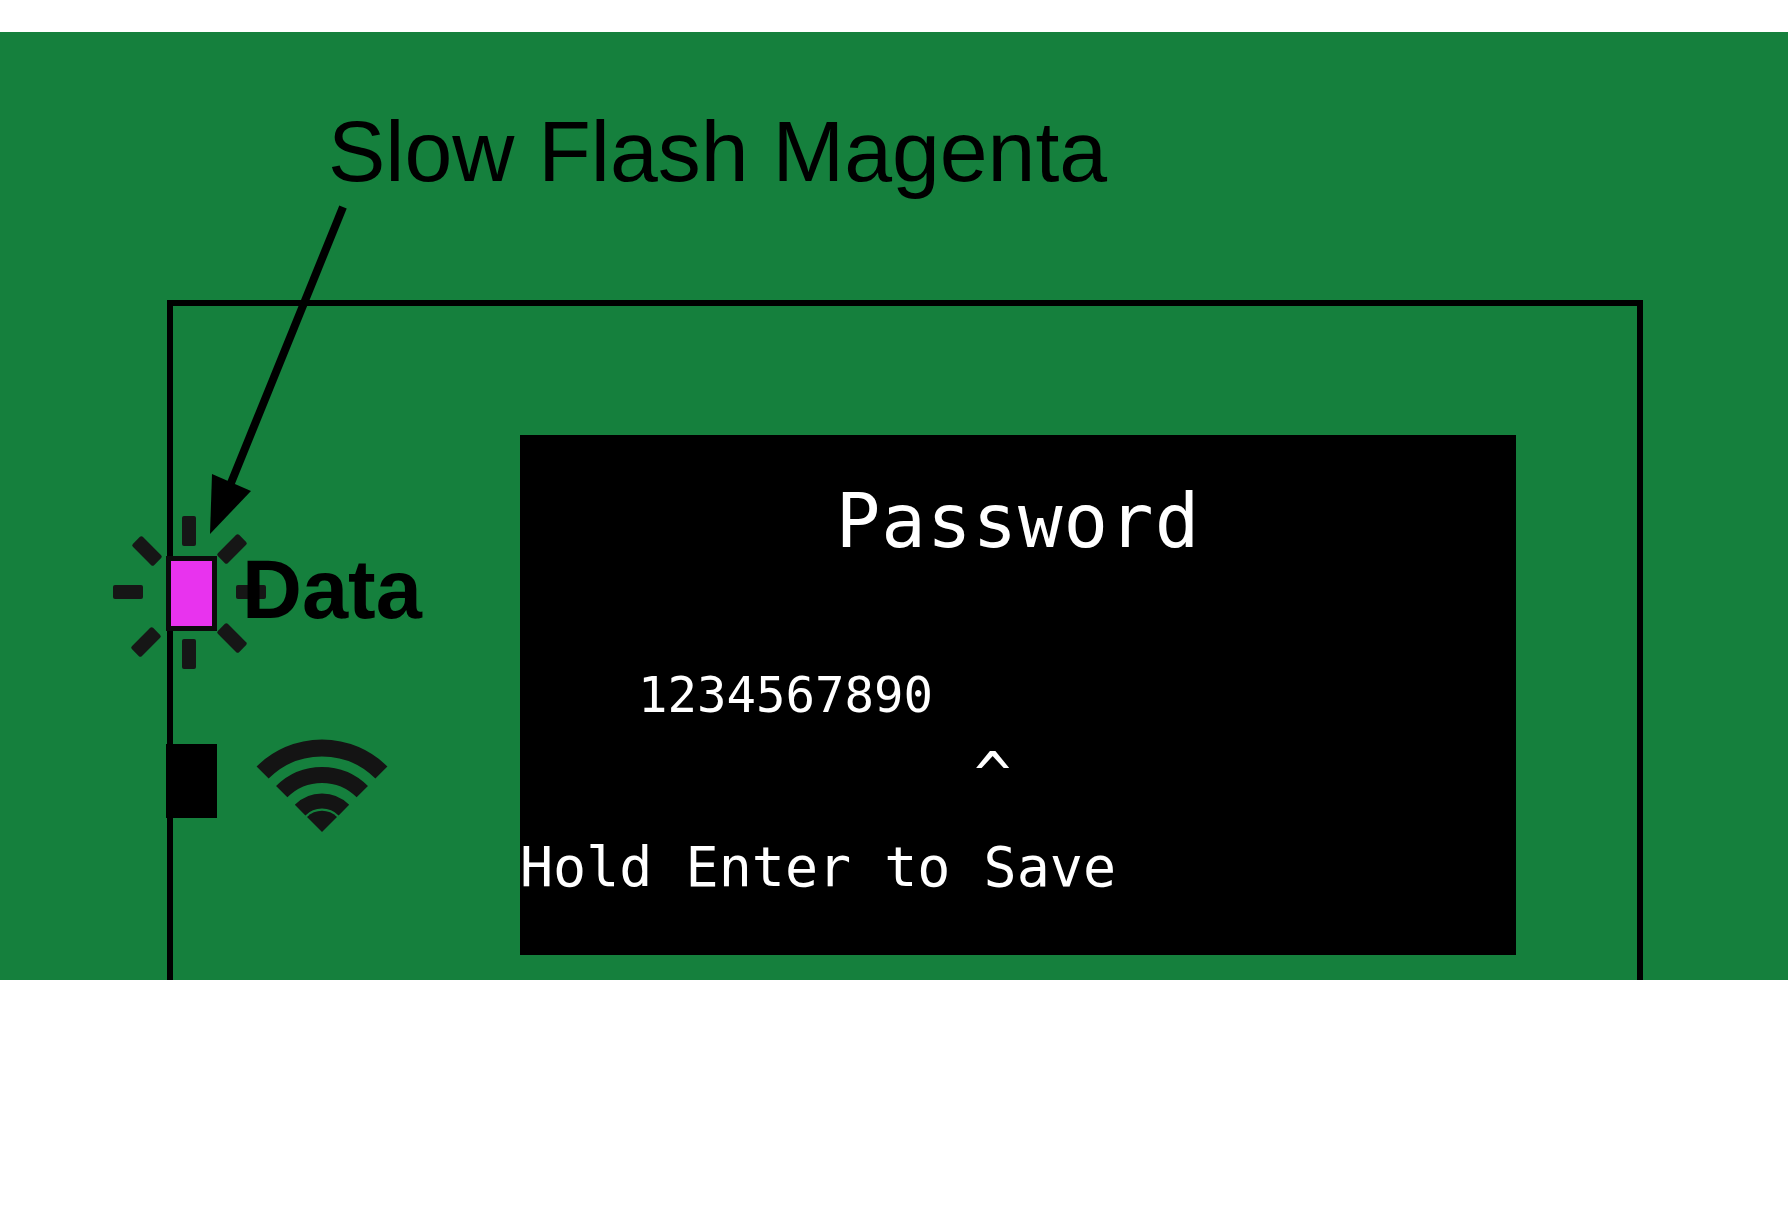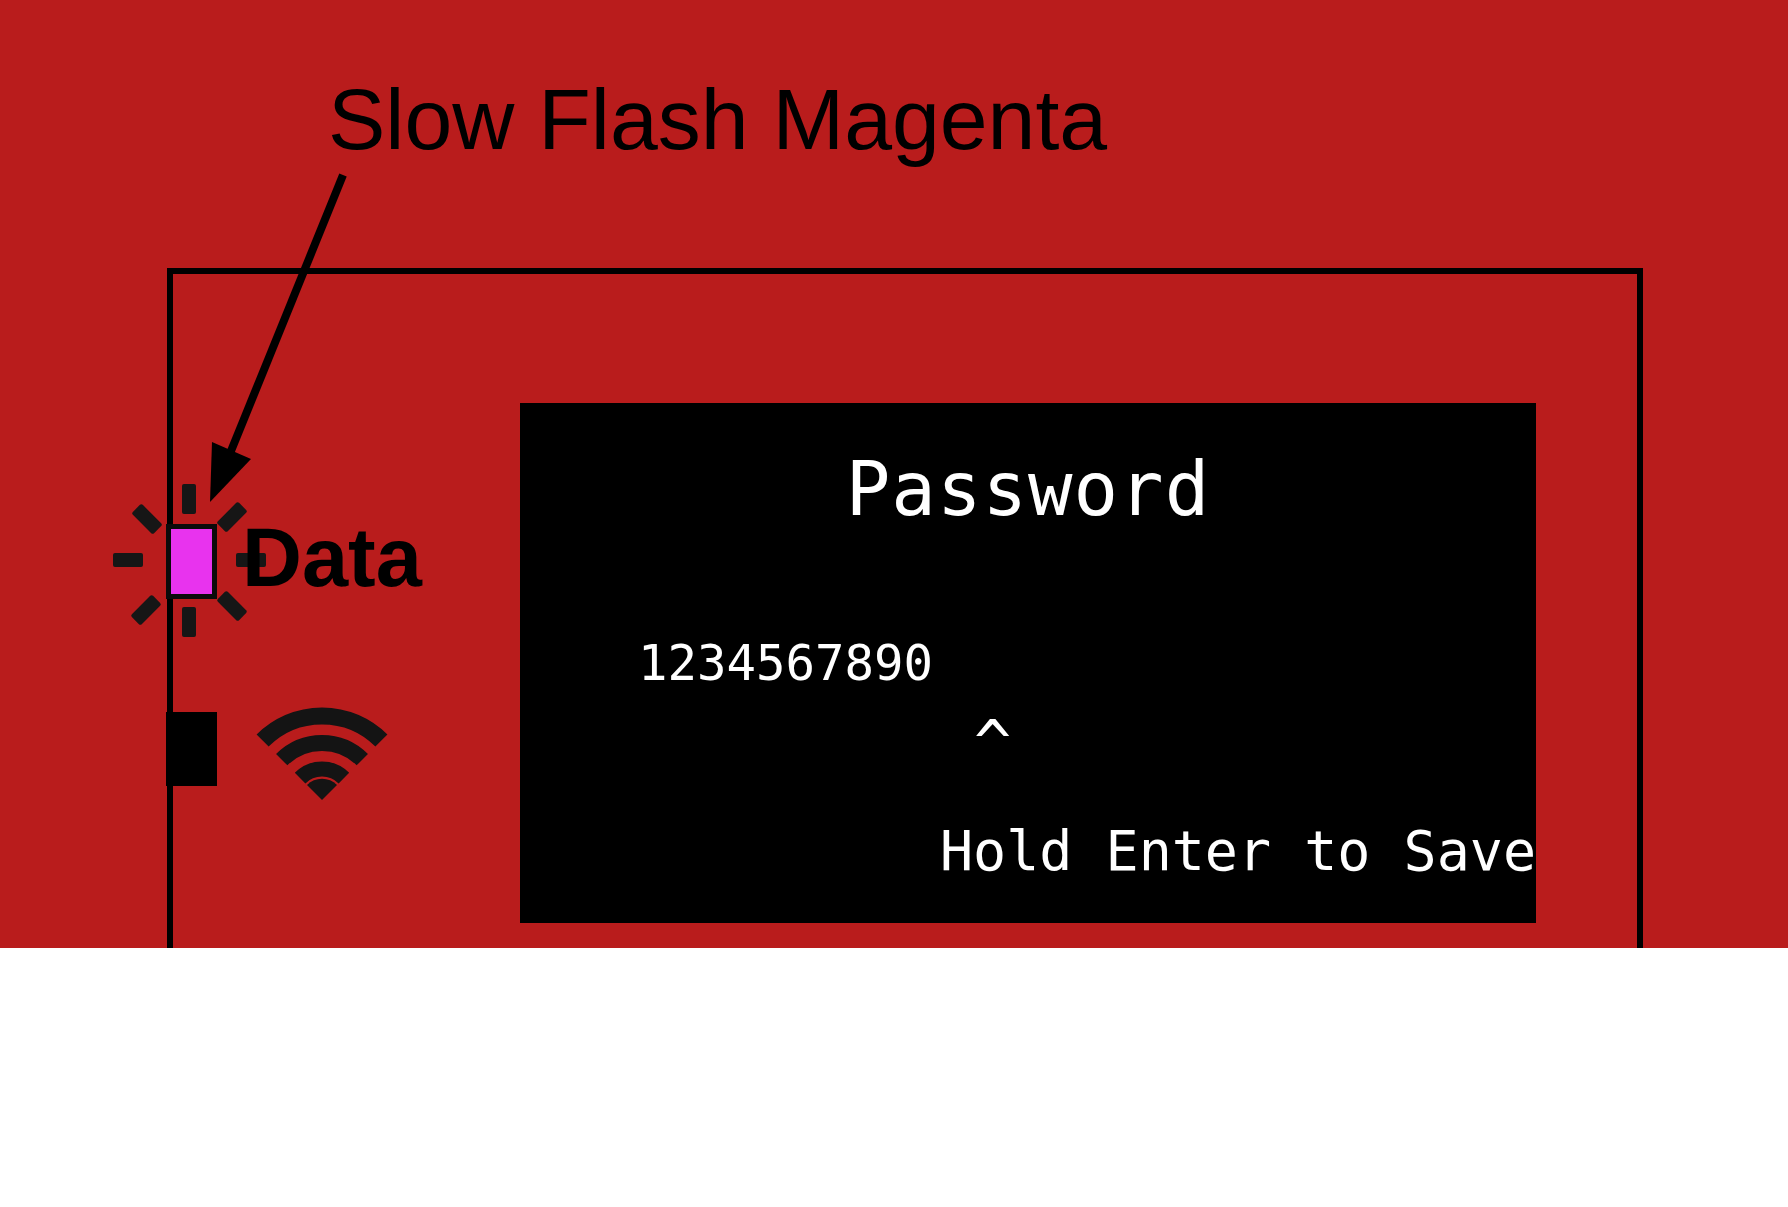--- a/index.html
+++ b/index.html
@@ -5,23 +5,24 @@
   html, body {
     margin: 0;
     padding: 0;
     background: #ffffff;
     font-family: "Liberation Sans", "DejaVu Sans", sans-serif;
   }
   .canvas {
     position: relative;
     width: 1788px;
     height: 948px;
-    background: #b91c1c;
+    background: #15803d;
     overflow: hidden;
     color: #000;
+    margin-top: 32px;
   }
   
   .annotation-label {
     position: absolute;
     left: 328px;
     top: 76px;
     font-size: 86px;
     line-height: 1;
     letter-spacing: 0px;
     color: #000;
@@ -90,21 +91,20 @@
   
   .screen {
     position: absolute;
     left: 520px;
     top: 403px;
     width: 996px;
     height: 520px;
     background: #000;
     font-family: "DejaVu Sans Mono", "Liberation Mono", monospace;
     color: #fff;
-    padding-left: 20px;
   }
   .screen-title {
     position: absolute;
     left: 0;
     top: 49px;
     width: 100%;
     text-align: center;
     font-size: 74px;
     line-height: 1;
     letter-spacing: 1px;
@@ -122,23 +122,23 @@
     position: absolute;
     left: 118px;
     top: 304px;
     font-size: 62px;
     line-height: 73px;
     white-space: pre;
   }
   .screen-hint {
     position: absolute;
     left: 0;
-    top: 421px;
+    top: 405px;
     width: 100%;
-    text-align: right;
+    text-align: left;
     font-size: 55px;
     line-height: 1;
     white-space: pre;
   }
 </style>
 </head>
 <body>
 
 <div class="canvas">
 

